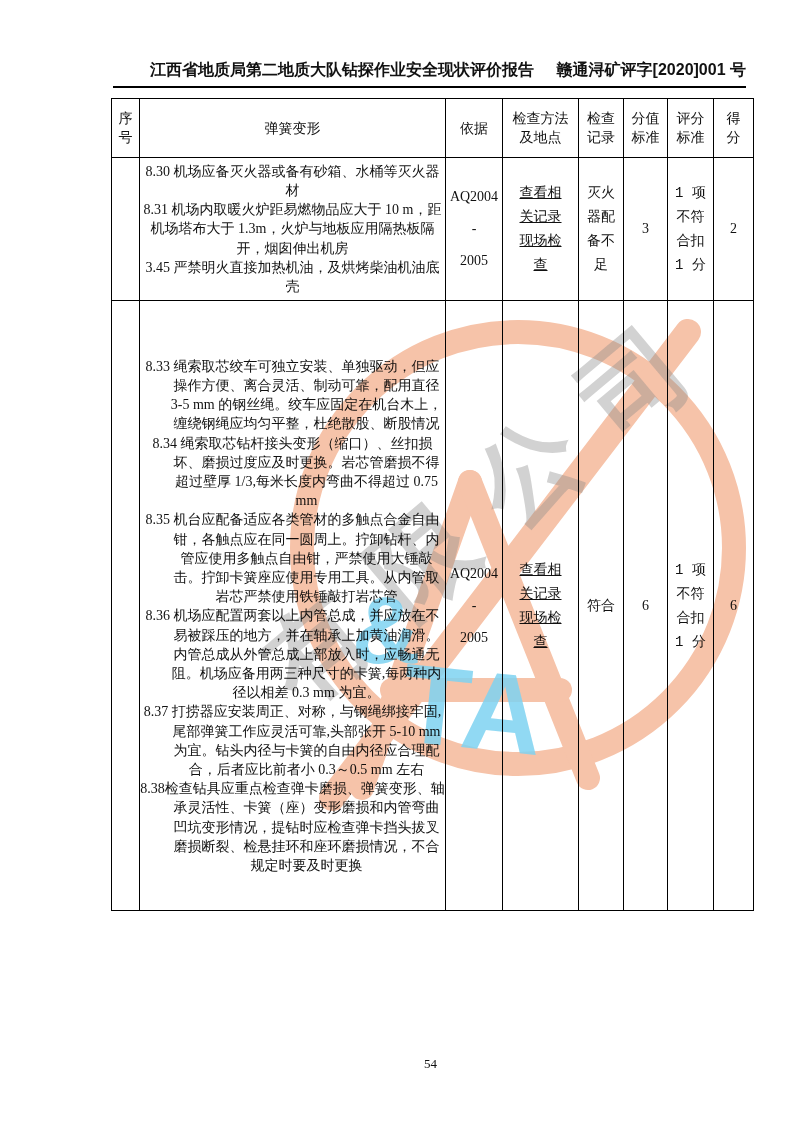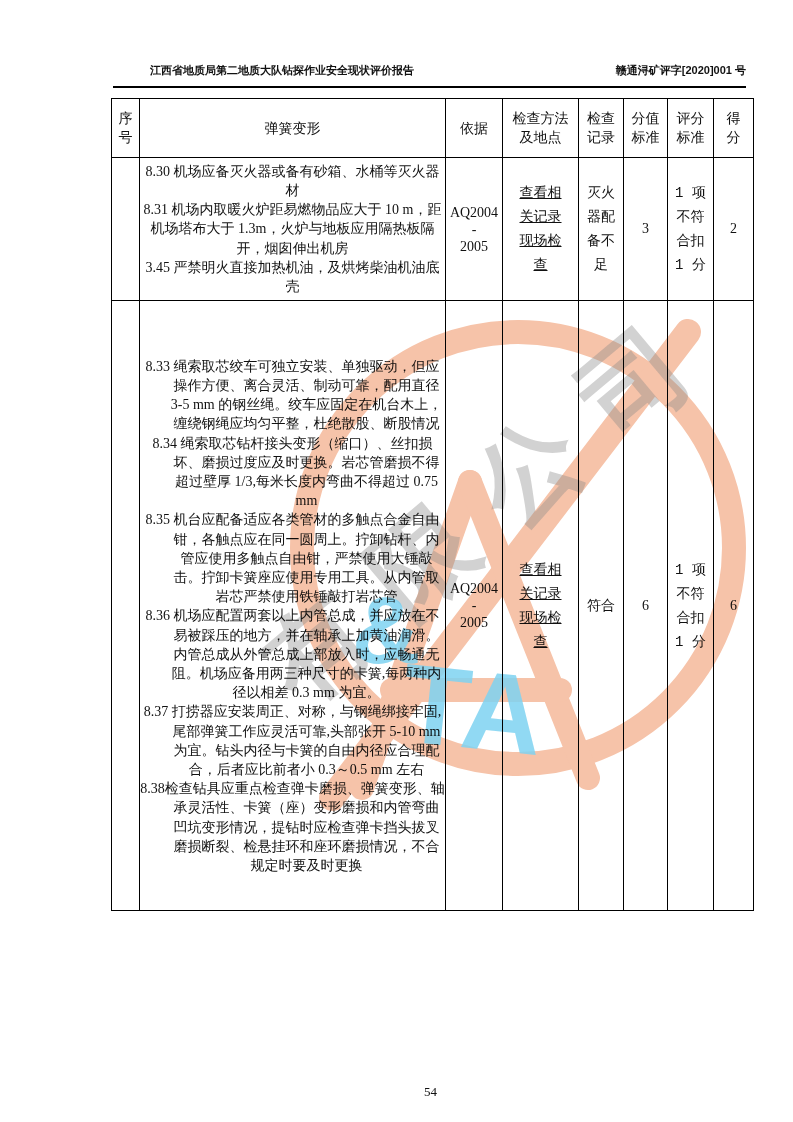--- a/index.html
+++ b/index.html
@@ -9,21 +9,21 @@
     position:relative;
     font-family:"Liberation Serif","DejaVu Serif",serif;
     color:#111;
     overflow:hidden;
   }
   
   .doc-header{
     position:absolute;left:113px;top:62px;width:633px;
     display:flex;justify-content:space-between;align-items:flex-end;
     font-family:"Liberation Sans","DejaVu Sans",sans-serif;
-    font-weight:bold;font-size:11px;line-height:16px;white-space:nowrap;
+    font-weight:bold;font-size:16px;line-height:16px;white-space:nowrap;
   }
   .doc-header .left{padding-left:37px;}
   .header-rule{
     position:absolute;left:113px;top:86px;width:633px;height:2px;background:#000;
   }
   
   table.review{
     position:absolute;left:111px;top:98px;
     width:642px;border-collapse:collapse;table-layout:fixed;
     font-size:14px;
@@ -46,21 +46,21 @@
   }
   td.content-cell{
     text-align:left;vertical-align:top;
     padding:3px 5px 0 8px;
     line-height:19.2px;
     font-family:Liberation Serif, serif;
   }
   td.content-cell.second{padding-top:21px;}
   .item{margin:0;}
   .item.hang{padding-left:28px;text-indent:-28px;}
-  td.mid{white-space:pre-line;line-height:17px;margin-left:24px;}
+  td.mid{white-space:pre-line;line-height:32px;margin-left:24px;}
   td.method{white-space:pre-line;line-height:24px;text-decoration:underline;}
   td.record{white-space:pre-line;line-height:24px;}
   td.rating{white-space:pre-line;line-height:24px;font-family:Liberation Mono, monospace;}
   
   .watermark{
     position:absolute;inset:0;z-index:3;pointer-events:none;
     mix-blend-mode:multiply;
   }
   .wm-svg{position:absolute;left:0;top:0;}
   .wm-gray{
@@ -77,21 +77,21 @@
   }
   .wm-ta{
     position:absolute;left:402px;top:645px;
     transform:rotate(6deg);
     font-family:"Liberation Sans","DejaVu Sans",sans-serif;
     font-size:112px;font-weight:bold;color:rgba(126,210,241,0.85);
     letter-spacing:0;
   }
   
   .page-number{
-    position:absolute;left:424px;top:1084px;
+    position:absolute;left:424px;top:1056px;
     font-size:13px;
   }
 </style>
 </head>
 <body>
 
 <div class="doc-header">
   <span class="left">江西省地质局第二地质大队钻探作业安全现状评价报告</span>
   <span class="right">赣通浔矿评字[2020]001 号</span>
 </div>

